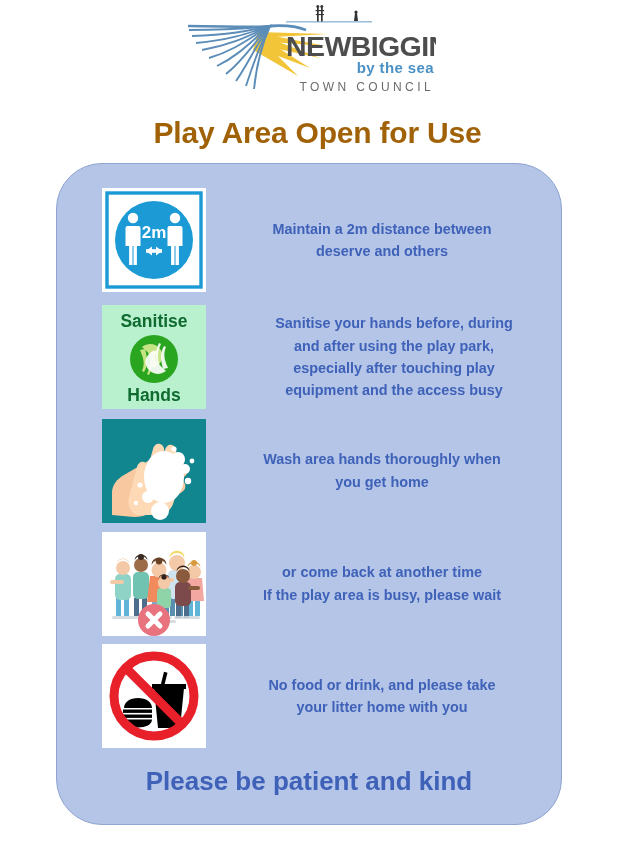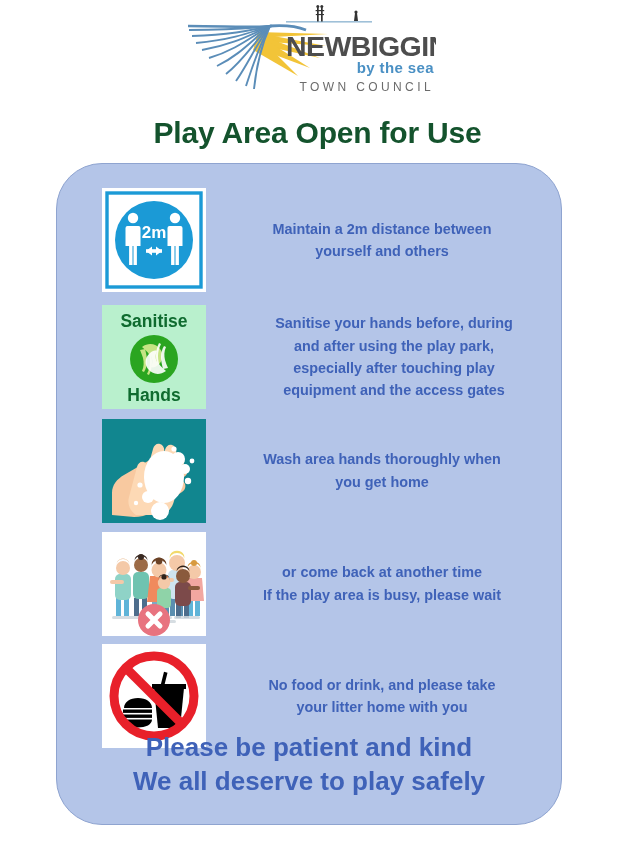--- a/index.html
+++ b/index.html
@@ -26,21 +26,21 @@
     left: 186px;
     top: 4px;
     width: 250px;
     height: 100px;
   }
   .logo-svg { display:block; }
 
   
   .page-title {
     text-align: center;
-    color: #14532d;
+    color: #a16207;
     font-size: 30px;
     font-weight: bold;
     letter-spacing: -0.2px;
     margin: 8px 0 0 17px;
     line-height: 1.1;
   }
 
   
   .panel {
     position: absolute;
@@ -181,21 +181,21 @@
           <g fill="#ffffff">
             <rect x="44" y="61.2" width="16" height="3.6"></rect>
             <path d="M44 63 L50 58.4 L50 67.6 Z"></path>
             <path d="M60 63 L54 58.4 L54 67.6 Z"></path>
           </g>
         </svg>
       </div>
     </div>
     <div class="text-cell">
       <div>Maintain a 2m distance between</div>
-      <div>yourself and others</div>
+      <div>deserve and others</div>
     </div>
   </div>
 
   <div class="row" style="height:114px;gap:24px;">
     <div class="icon-cell">
       <div class="icon-box">
         <svg viewBox="0 0 104 104">
           <rect x="0" y="0" width="104" height="104" fill="#b9f0cd"></rect>
           <text x="52" y="22" text-anchor="middle" font-family="Liberation Sans, sans-serif" font-size="17.5" font-weight="bold" fill="#0f6b2f">Sanitise</text>
           <circle cx="52" cy="54" r="24" fill="#2aa520"></circle>
@@ -211,21 +211,21 @@
             <path d="M57 63 c-2 -4 -3 -8 -3 -12 c0 -5 1 -9 3 -13 l2 1 c-2 4 -3 8 -3 12 c0 4 1 8 2 11 z"></path>
           </g>
           <text x="52" y="96" text-anchor="middle" font-family="Liberation Sans, sans-serif" font-size="17.5" font-weight="bold" fill="#0f6b2f">Hands</text>
         </svg>
       </div>
     </div>
     <div class="text-cell">
       <div>Sanitise your hands before, during</div>
       <div>and after using the play park,</div>
       <div>especially after touching play</div>
-      <div>equipment and the access gates</div>
+      <div>equipment and the access busy</div>
     </div>
   </div>
 
   <div class="row" style="height:113px;">
     <div class="icon-cell">
       <div class="icon-box">
         <svg viewBox="0 0 104 104">
           <rect x="0" y="0" width="104" height="104" fill="#11868f"></rect>
 
           <g fill="#f8c9a0">
@@ -377,15 +377,14 @@
       </div>
     </div>
     <div class="text-cell">
       <div>No food or drink, and please take</div>
       <div>your litter home with you</div>
     </div>
   </div>
 
   <div class="footer">
     <div>Please be patient and kind</div>
-    <div>We all deserve to play safely</div>
   </div>
 </div>
 
 </body></html>

